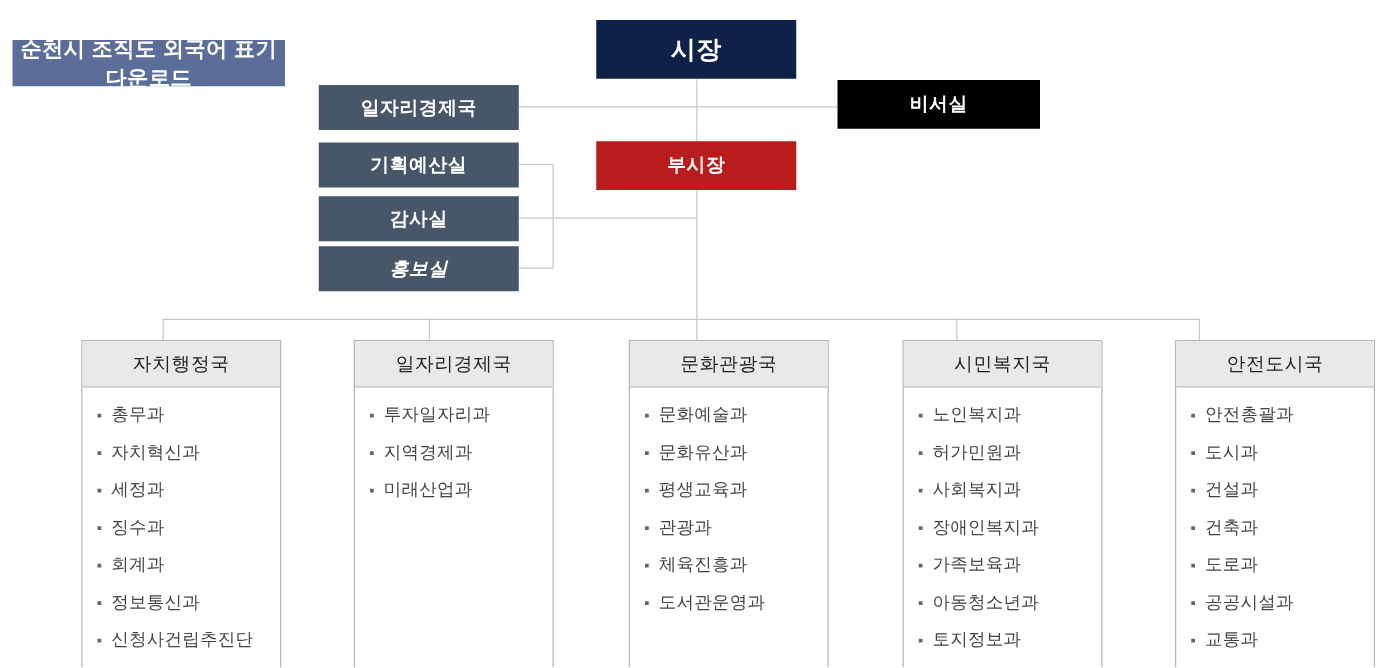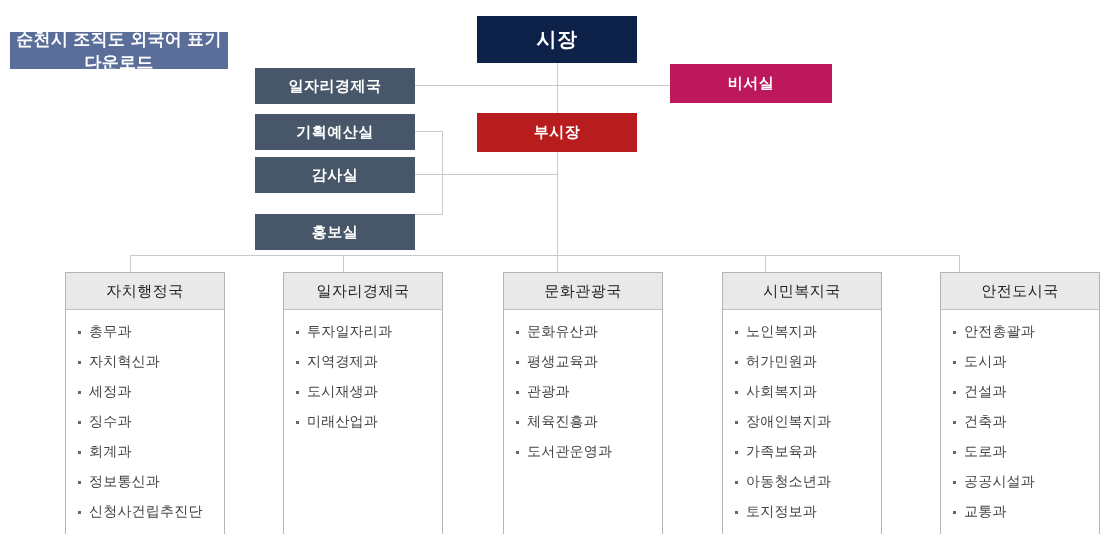--- a/index.html
+++ b/index.html
@@ -7,23 +7,23 @@
     position:relative; width:1106px; height:534px; background:#ffffff;
     font-family:"Liberation Sans","DejaVu Sans",sans-serif; overflow:hidden;
   }
   .line { position:absolute; background:#c9c9c9; }
   .unit-box {
     position:absolute; display:flex; align-items:center; justify-content:center;
     color:#ffffff; font-weight:bold; box-sizing:border-box; letter-spacing:0.5px;
   }
   .mayor      { left:477px; top:16px;  width:160px; height:47px; background:#0e2148; font-size:20px; }
   .vice-mayor { left:477px; top:113px; width:160px; height:39px; background:#b91c1c; font-size:15px; }
-  .secretary  { left:670px; top:64px;  width:162px; height:39px; background:#be185d; font-size:15px; }
+  .secretary  { left:670px; top:64px;  width:162px; height:39px; background:#000000; font-size:15px; }
   .staff      { left:255px; width:160px; height:36px; background:#475769; font-size:15px; }
-  .staff-0 { top:68px; }  .staff-1 { top:114px; }  .staff-2 { top:157px; }  .staff-3 { top:214px; }
+  .staff-0 { top:68px; }  .staff-1 { top:114px; }  .staff-2 { top:157px; }  .staff-3 { top:197px;font-style:italic; }
   .download-btn {
     position:absolute; left:10px; top:32px; width:218px; height:37px;
     background:#5b6e99; color:#ffffff; font-size:17px; font-weight:bold;
     display:flex; align-items:center; justify-content:center; letter-spacing:0.3px;
     border:none; cursor:pointer; font-family:inherit;
   }
   .dept {
     position:absolute; top:272px; width:160px; height:282px; box-sizing:border-box;
     background:#ffffff; border:1px solid #b5b5b5;
   }
@@ -107,34 +107,34 @@
       <li>
           <span class="bullet"></span>
           <span class="item-label">투자일자리과</span>
         </li>
       <li>
           <span class="bullet"></span>
           <span class="item-label">지역경제과</span>
         </li>
       <li>
           <span class="bullet"></span>
-          <span class="item-label">도시재생과</span>
-        </li>
-      <li>
-          <span class="bullet"></span>
           <span class="item-label">미래산업과</span>
         </li>
     </ul>
   </div>
 
   <div class="dept dept-2">
     <div class="dept-header">문화관광국</div>
     <ul class="dept-list">
       <li>
           <span class="bullet"></span>
+          <span class="item-label">문화예술과</span>
+        </li>
+      <li>
+          <span class="bullet"></span>
           <span class="item-label">문화유산과</span>
         </li>
       <li>
           <span class="bullet"></span>
           <span class="item-label">평생교육과</span>
         </li>
       <li>
           <span class="bullet"></span>
           <span class="item-label">관광과</span>
         </li>

